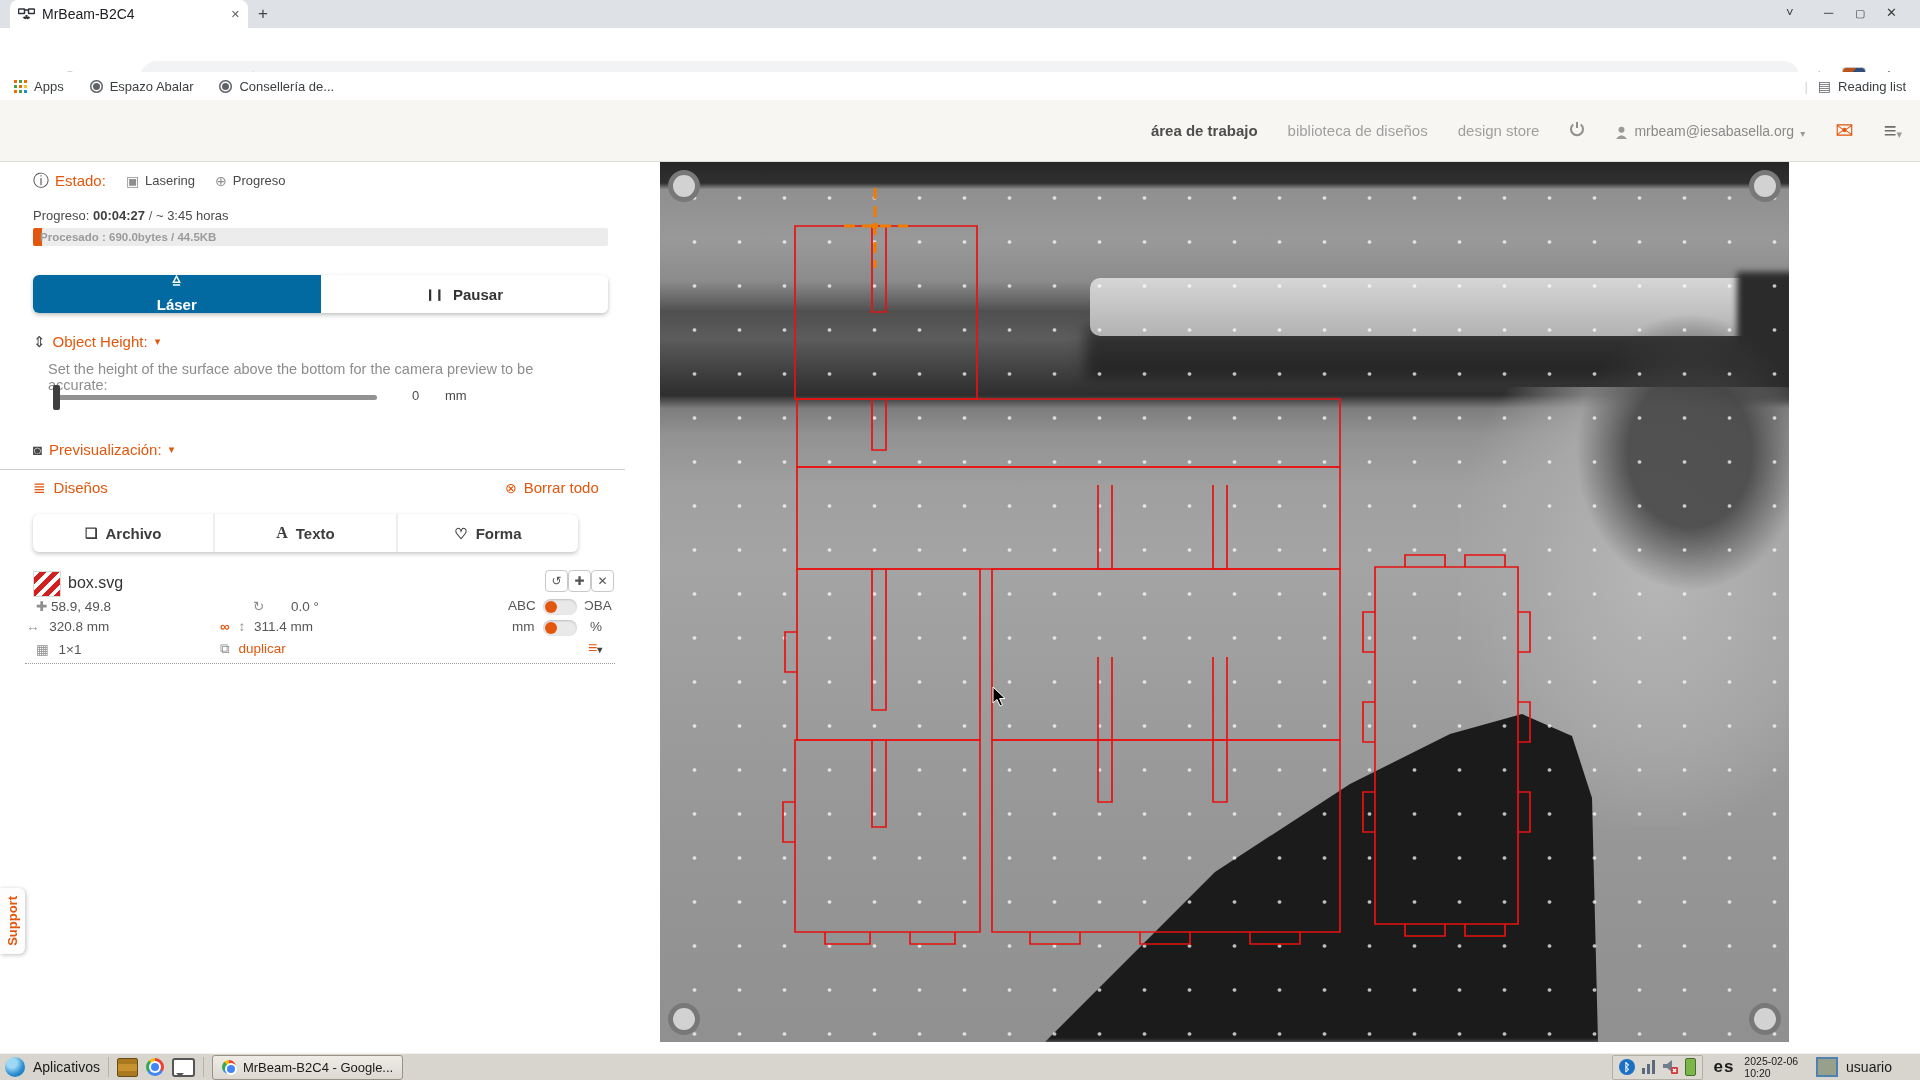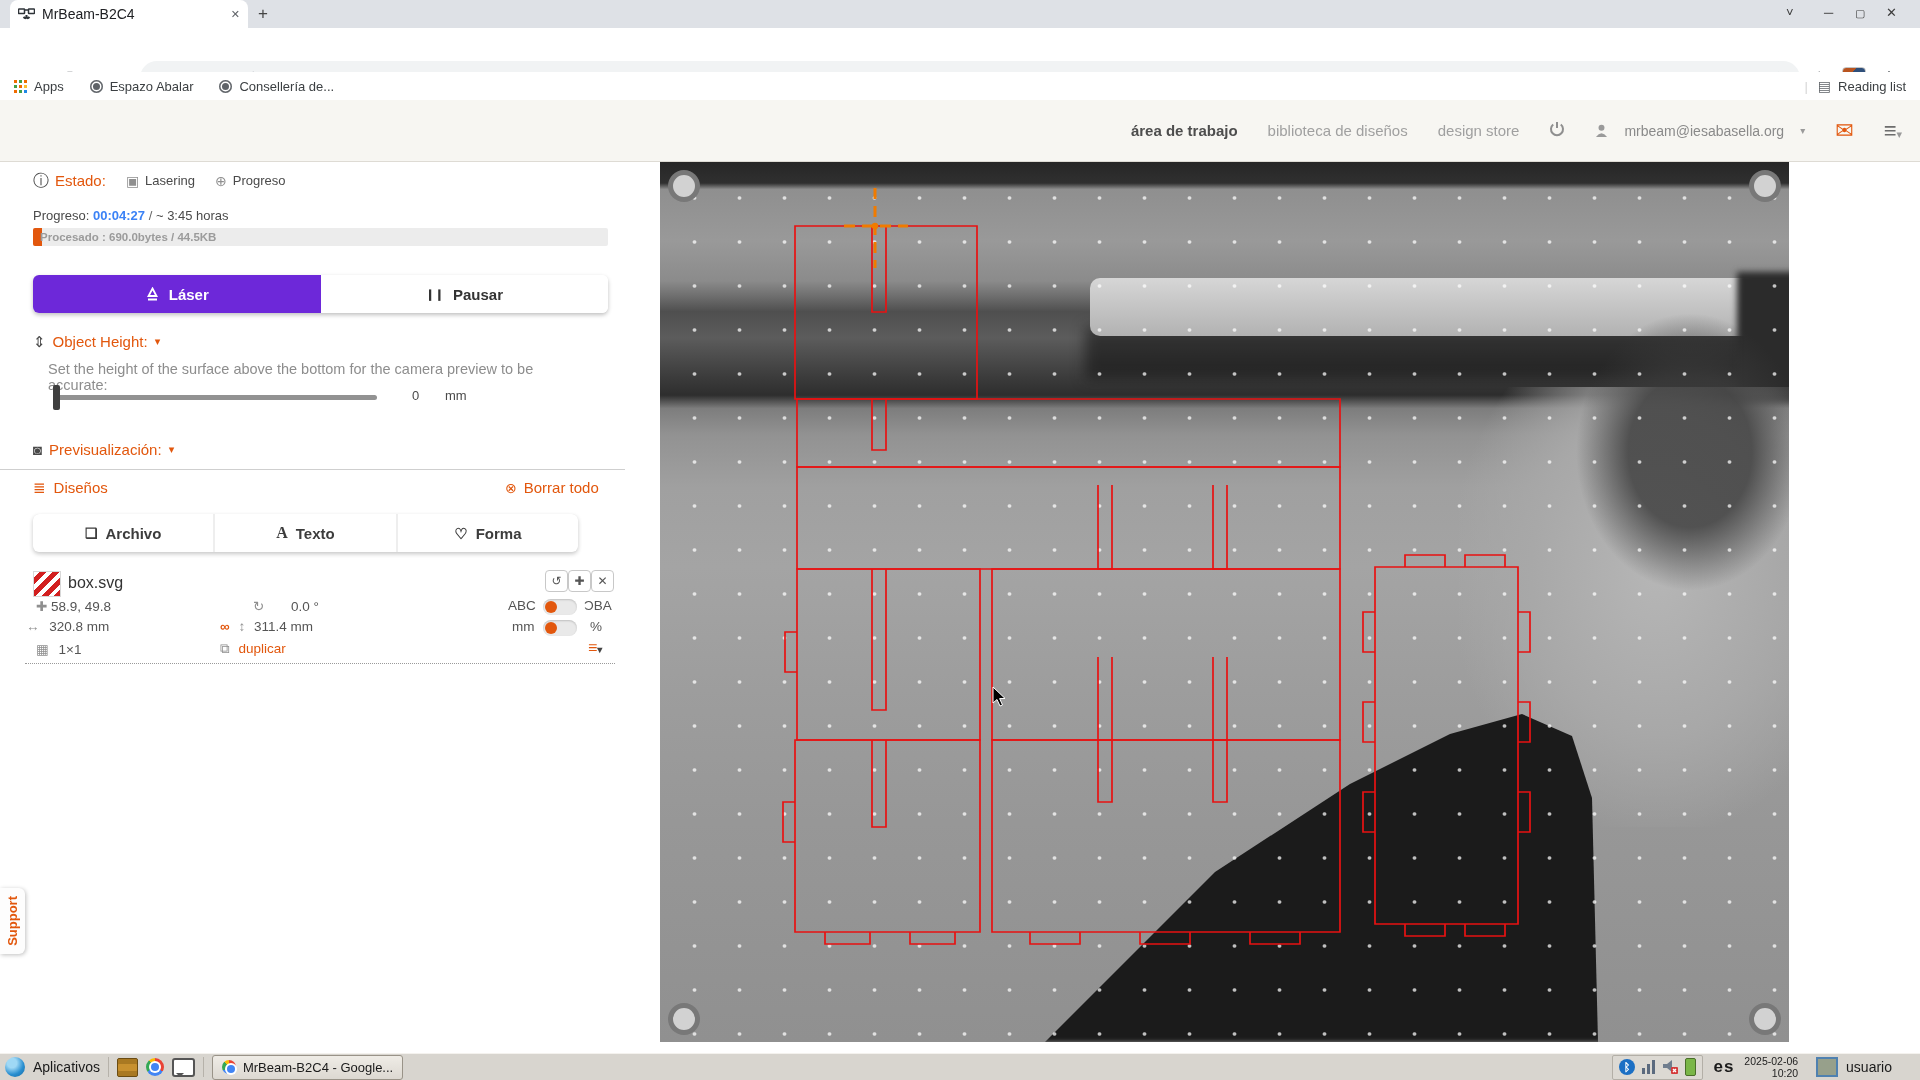--- a/index.html
+++ b/index.html
@@ -28,31 +28,31 @@
     border-bottom:1px solid #e0ded9;display:flex;align-items:center;font-size:13px;color:#3c4043;}
   .bm{display:flex;align-items:center;gap:7px;margin-right:26px;}
   .globe{width:13px;height:13px;border-radius:50%;background:#5f6368;box-shadow:inset 0 0 0 1.5px #5f6368,inset 0 0 0 3px #fff;}
   
   .apphdr{position:absolute;left:0;top:100px;width:1920px;height:61px;background:#f7f6f2;border-bottom:1px solid #dedbd4;}
   .brand{position:absolute;left:24px;top:10px;display:flex;align-items:flex-end;gap:10px;}
   .brand-name{font-family:"DejaVu Serif",serif;font-style:italic;font-size:30px;color:#39424a;letter-spacing:1px;}
   .hdr-right{position:absolute;right:18px;top:0;height:61px;display:flex;align-items:center;gap:30px;}
   .nav-item{font-size:15px;color:#a0a0a0;}
   .nav-item.active{color:#4d4d4d;font-weight:bold;}
-  .usrmail{display:flex;align-items:center;gap:16px;font-size:14px;color:#8a8a8a;}
+  .usrmail{display:flex;align-items:flex-end;gap:6px;font-size:14px;color:#8a8a8a;}
   
   .orange{color:#e2570d;}
   .lbl15{font-size:13px;color:#4a4a4a;}
   .progressbar{position:absolute;left:33px;top:228px;width:575px;height:18px;background:#ececec;border-radius:2px;overflow:hidden;}
   .progressbar .fill{position:absolute;left:0;top:0;width:9px;height:18px;background:#e2570d;}
   .progressbar .ptext{position:absolute;left:7px;top:3px;font-size:11.5px;font-weight:bold;color:#9b9b9b;}
   .jobbtns{position:absolute;left:33px;top:275px;width:575px;height:38px;border-radius:6px;
     box-shadow:0 2px 4px rgba(0,0,0,.25);display:flex;overflow:hidden;}
   .jbtn{flex:1;display:flex;align-items:center;justify-content:center;gap:9px;font-size:15px;font-weight:bold;}
-  .jbtn.laser{background:#6d28d9;color:#fff;}
+  .jbtn.laser{background:#0369a1;color:#fff;flex-direction:column;}
   .jbtn.pause{background:#fff;color:#333;}
   .hint{position:absolute;left:48px;top:361px;width:540px;font-size:14.5px;color:#8d8d8d;}
   .slider-track{position:absolute;left:57px;top:395px;width:320px;height:5px;background:#929292;border-radius:3px;}
   .slider-handle{position:absolute;left:53px;top:385px;width:7px;height:25px;background:#3f3f3f;border-radius:2px;}
   .hr{position:absolute;left:0;top:469px;width:625px;border-top:1px solid #cfcfcf;}
   .designbtns{position:absolute;left:33px;top:514px;width:545px;height:38px;border-radius:6px;
     box-shadow:0 2px 4px rgba(0,0,0,.22);display:flex;overflow:hidden;gap:2px;background:#eee;}
   .dbtn{flex:1;background:#fff;display:flex;align-items:center;justify-content:center;gap:8px;
     font-size:15px;font-weight:bold;color:#3c3c3c;}
   .boxicon{position:absolute;left:33px;top:571px;width:26px;height:24px;background:
@@ -98,21 +98,21 @@
   .chrome:after{content:"";position:absolute;left:5px;top:5px;width:8px;height:8px;border-radius:50%;background:#4285f4;box-shadow:0 0 0 2px #fff;}
   .chatic{width:19px;height:15px;border:2px solid #555;border-radius:3px;position:relative;background:#fff;}
   .chatic:after{content:"";position:absolute;left:2px;bottom:-6px;border:4px solid transparent;border-top-color:#555;}
   .taskbtn{display:flex;align-items:center;gap:7px;height:23px;padding:0 9px;background:linear-gradient(#efece6,#dcd8d1);
     border:1px solid #999388;border-radius:3px;font-size:13px;}
   .tray{display:flex;align-items:center;gap:7px;border:1px solid #b3afa7;background:#dcd9d3;height:23px;padding:0 6px;border-radius:2px;}
   .bt{width:16px;height:16px;border-radius:50%;background:#1b6fc4;color:#fff;font-size:11px;text-align:center;line-height:16px;font-weight:bold;}
   .bars{display:flex;align-items:flex-end;gap:1.5px;}
   .bars i{display:block;width:3.5px;background:#5b6a7e;}
   .batt{width:9px;height:16px;background:#7ab648;border:1px solid #4a6e2a;border-radius:2px;}
-  .datebox{font-size:10.5px;color:#222;text-align:right;line-height:1.15;}
+  .datebox{font-size:10.5px;color:#222;text-align:left;line-height:1.15;}
   .usericon{width:18px;height:16px;background:#97a08b;border:2px solid #4f81b0;}
   .cursor{position:absolute;left:332px;top:524px;}
 </style>
 </head>
 <body>
 
 <div class="screen">
 
   <div class="tabstrip">
     <div class="tab">
@@ -230,21 +230,21 @@
       <span class="lbl15">Lasering</span>
     </span>
     <span style="display:flex;gap:6px;align-items:center">
       <span class="ic gico" style="font-size:14px">⊕</span>
       <span class="lbl15">Progreso</span>
     </span>
   </div>
 
   <div class="abs lbl15" style="left:33px;top:208px">
     <span>Progreso:</span>
-    <b style="color:#3b82f6">00:04:27</b>
+    <b style="color:#404040">00:04:27</b>
     <span style="color:#666">/</span>
     <span>~ 3:45 horas</span>
   </div>
 
   <div class="progressbar">
     <div class="fill"></div>
     <div class="ptext">Procesado : 690.0bytes / 44.5KB</div>
   </div>
 
   <div class="jobbtns">

